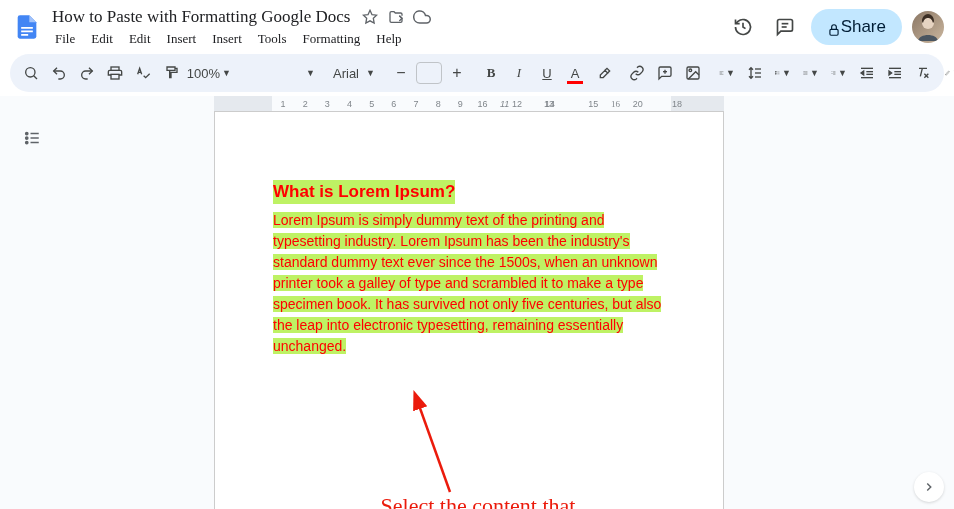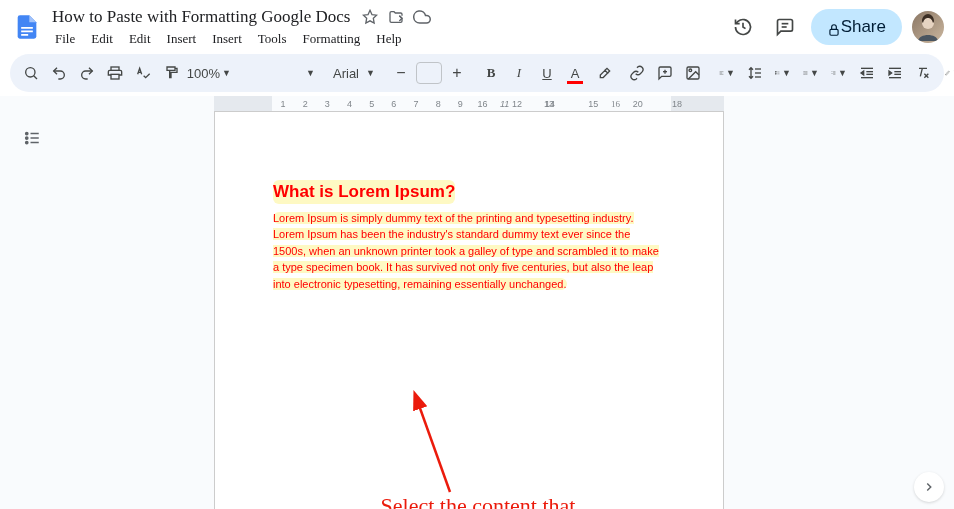--- a/index.html
+++ b/index.html
@@ -41,23 +41,23 @@
   .ruler { height: 15px; background: #f9fbfd; position: relative; margin-left: 214px; width: 510px; display: flex; border-bottom: 0; }
   .ruler-shade { position: absolute; top: 0; height: 100%; background: #e5e9ee; }
   .ruler-shade.left { left: 0; width: 58px; }
   .ruler-shade.right { right: 0; width: 53px; }
   .ruler-num { position: absolute; bottom: 2px; font-size: 9px; color: #80868b; transform: translateX(-50%); }
 
   .side-outline { position: absolute; left: 18px; top: 28px; width: 28px; height: 28px; display: flex; align-items: center; justify-content: center; color: #5f6368; border-radius: 50%; }
 
   .page { position: absolute; left: 214px; top: 15px; width: 510px; background: #fff; border: 1px solid #ccc; height: 480px; padding: 68px 58px 30px 58px; }
 
-  .sel { display: inline; background: #fef9c3; border-radius: 6px; }
+  .sel { display: inline; background: #bef264; }
   .doc-heading { font-size: 17px; font-weight: 700; color: #ff0000; line-height: 1.4; display: inline-block; }
-  .doc-body { font-size: 11px; color: #ff0000; line-height: 1.5; margin-top: 6px; font-family: Arial, sans-serif; }
+  .doc-body { font-size: 14px; color: #ff0000; line-height: 1.5; margin-top: 6px; font-family: Arial, sans-serif; }
 
   
   .arrow-svg { position: absolute; left: 400px; top: 293px; pointer-events: none; }
   .annot { position: absolute; left: 338px; top: 396px; font-family: "Comic Sans MS", cursive; color: #eb1b0c; font-size: 22px; text-align: center; width: 280px; line-height: 1.25; pointer-events: none; font-weight: 500; }
 
   .bottom-fab { position: absolute; right: 10px; bottom: 10px; width: 30px; height: 30px; border-radius: 50%; background: #fff; box-shadow: 0 1px 3px rgba(0,0,0,.15); display: flex; align-items: center; justify-content: center; color: #5f6368; }
 
 </style>
 </head>
 <body>

